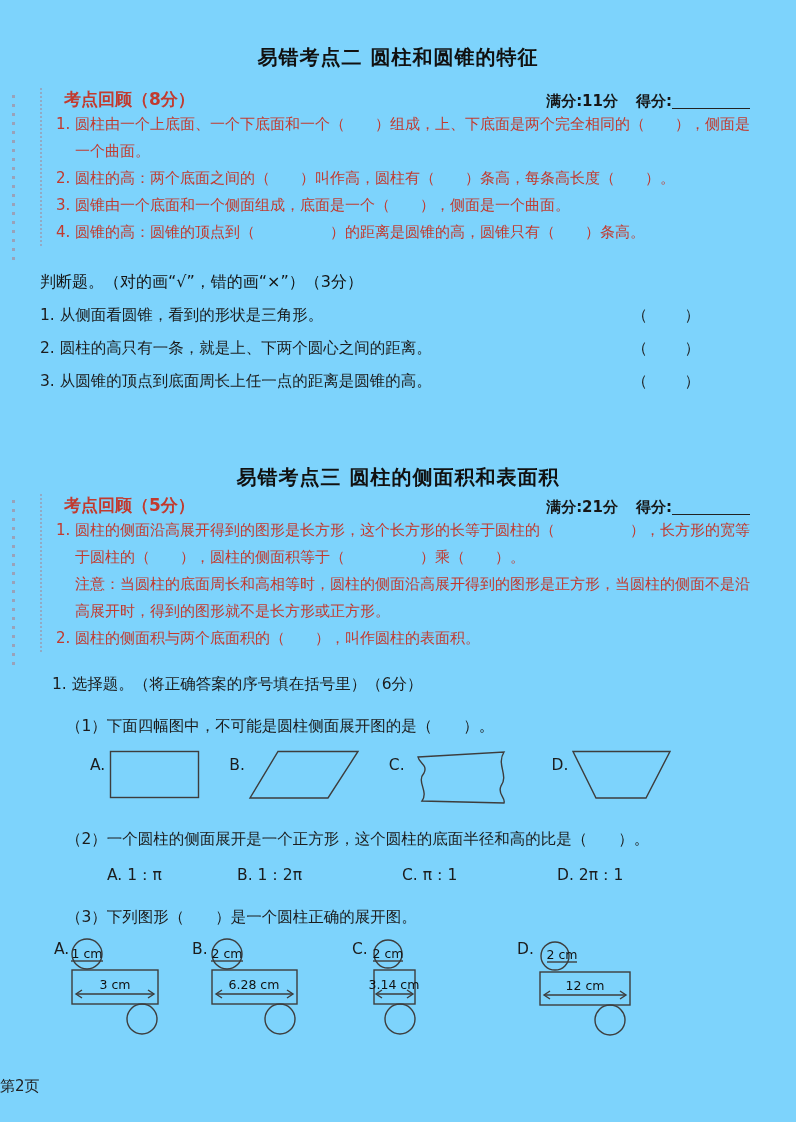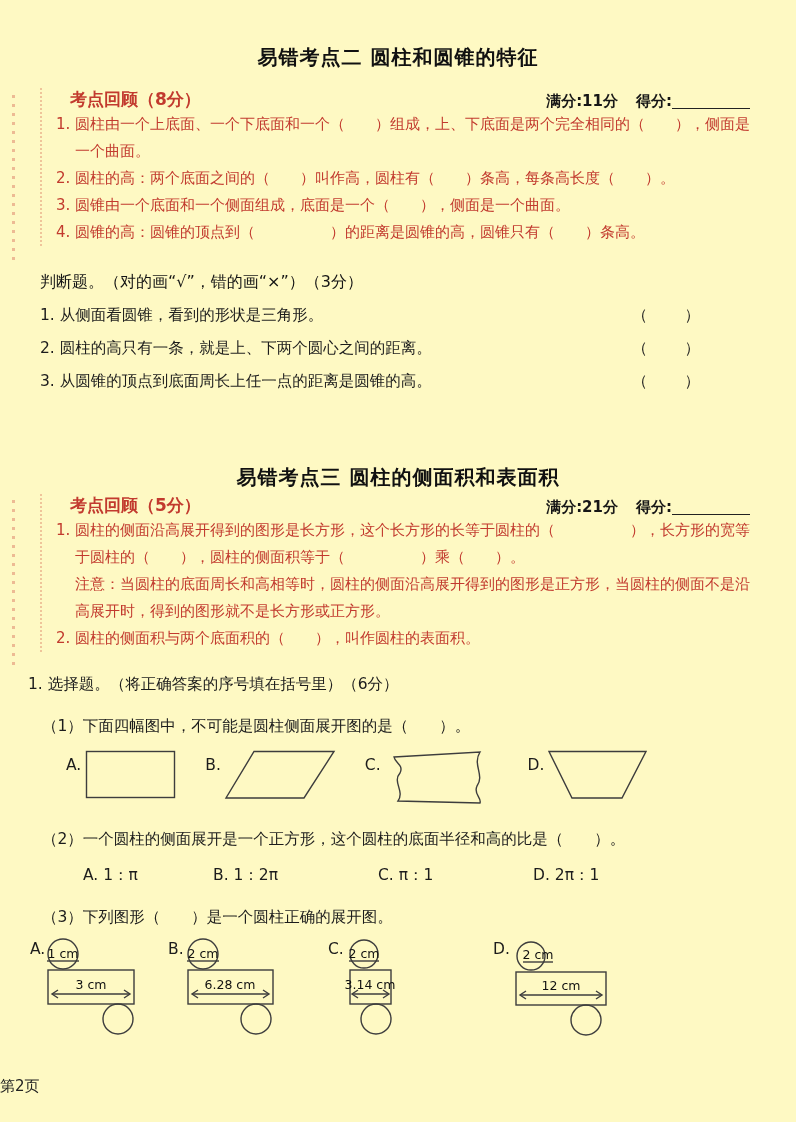--- a/index.html
+++ b/index.html
@@ -1,20 +1,20 @@
 <!DOCTYPE html>
 <html><head>
 <meta charset="utf-8">
 <style>
   html,body{margin:0;padding:0;background:#e8e8e6;}
   .page{
     position:relative;
     width:796px;height:1122px;
     margin:0 auto;
-    background:#fef9c3;
+    background:#7dd3fc;
     font-family:"DejaVu Sans","Liberation Sans",sans-serif;
     color:#1c1c1c;
     overflow:hidden;
   }
   
   .red-edge{
     position:absolute;left:12px;width:3px;
     background:repeating-linear-gradient(to bottom,rgba(205,70,60,.35) 0 3px,rgba(205,70,60,0) 3px 9px);
   }
   #edge1{top:95px;height:165px;}
@@ -34,21 +34,21 @@
     color:#c23a2e;
     border-left:2px dotted rgba(200,60,50,.28);
     padding-left:14px;box-sizing:border-box;
   }
   #rv1{top:88px;}
   #rv2{top:494px;}
   .rv-head{
     display:flex;justify-content:space-between;align-items:flex-end;
   }
   .rv-heading{
-    font-size:17px;font-weight:bold;color:#c23a2e;margin-left:14px;
+    font-size:17px;font-weight:bold;color:#c23a2e;margin-left:8px;
   }
   .rv-score{
     font-size:15px;font-weight:bold;color:#161616;margin-right:6px;
     white-space:nowrap;
   }
   .rv-score .gap{display:inline-block;width:18px;}
   .score-blank{
     display:inline-block;width:78px;height:1em;
     border-bottom:1.5px solid #222;
     vertical-align:-3px;
@@ -59,21 +59,21 @@
 
   .judge{position:absolute;left:40px;top:272px;width:716px;}
   .judge-heading{margin:0;font-size:16px;color:#151515;}
   .judge-item{
     display:flex;justify-content:space-between;
     width:662px;margin-top:12px;
     font-size:15.5px;line-height:21px;
   }
   .answer-blank{white-space:pre;letter-spacing:2px;}
 
-  .choice{position:absolute;left:28px;top:674px;width:716px;font-size:15.5px;}
+  .choice{position:absolute;left:52px;top:674px;width:716px;font-size:15.5px;}
   .choice p{margin:0;}
   .choice-heading{font-size:15.5px;}
   .q-text{margin-top:21px !important;padding-left:14px;}
   .shape-row{
     display:flex;align-items:flex-start;margin-top:11px;height:60px;
   }
   .shape-group{display:flex;align-items:flex-start;}
   .shape-label{font-size:15.5px;padding-top:8px;padding-right:3px;}
   .shape-row svg, .net svg{display:block;}
   .outline{fill:none;stroke:#3d3d3d;stroke-width:1.4;}

